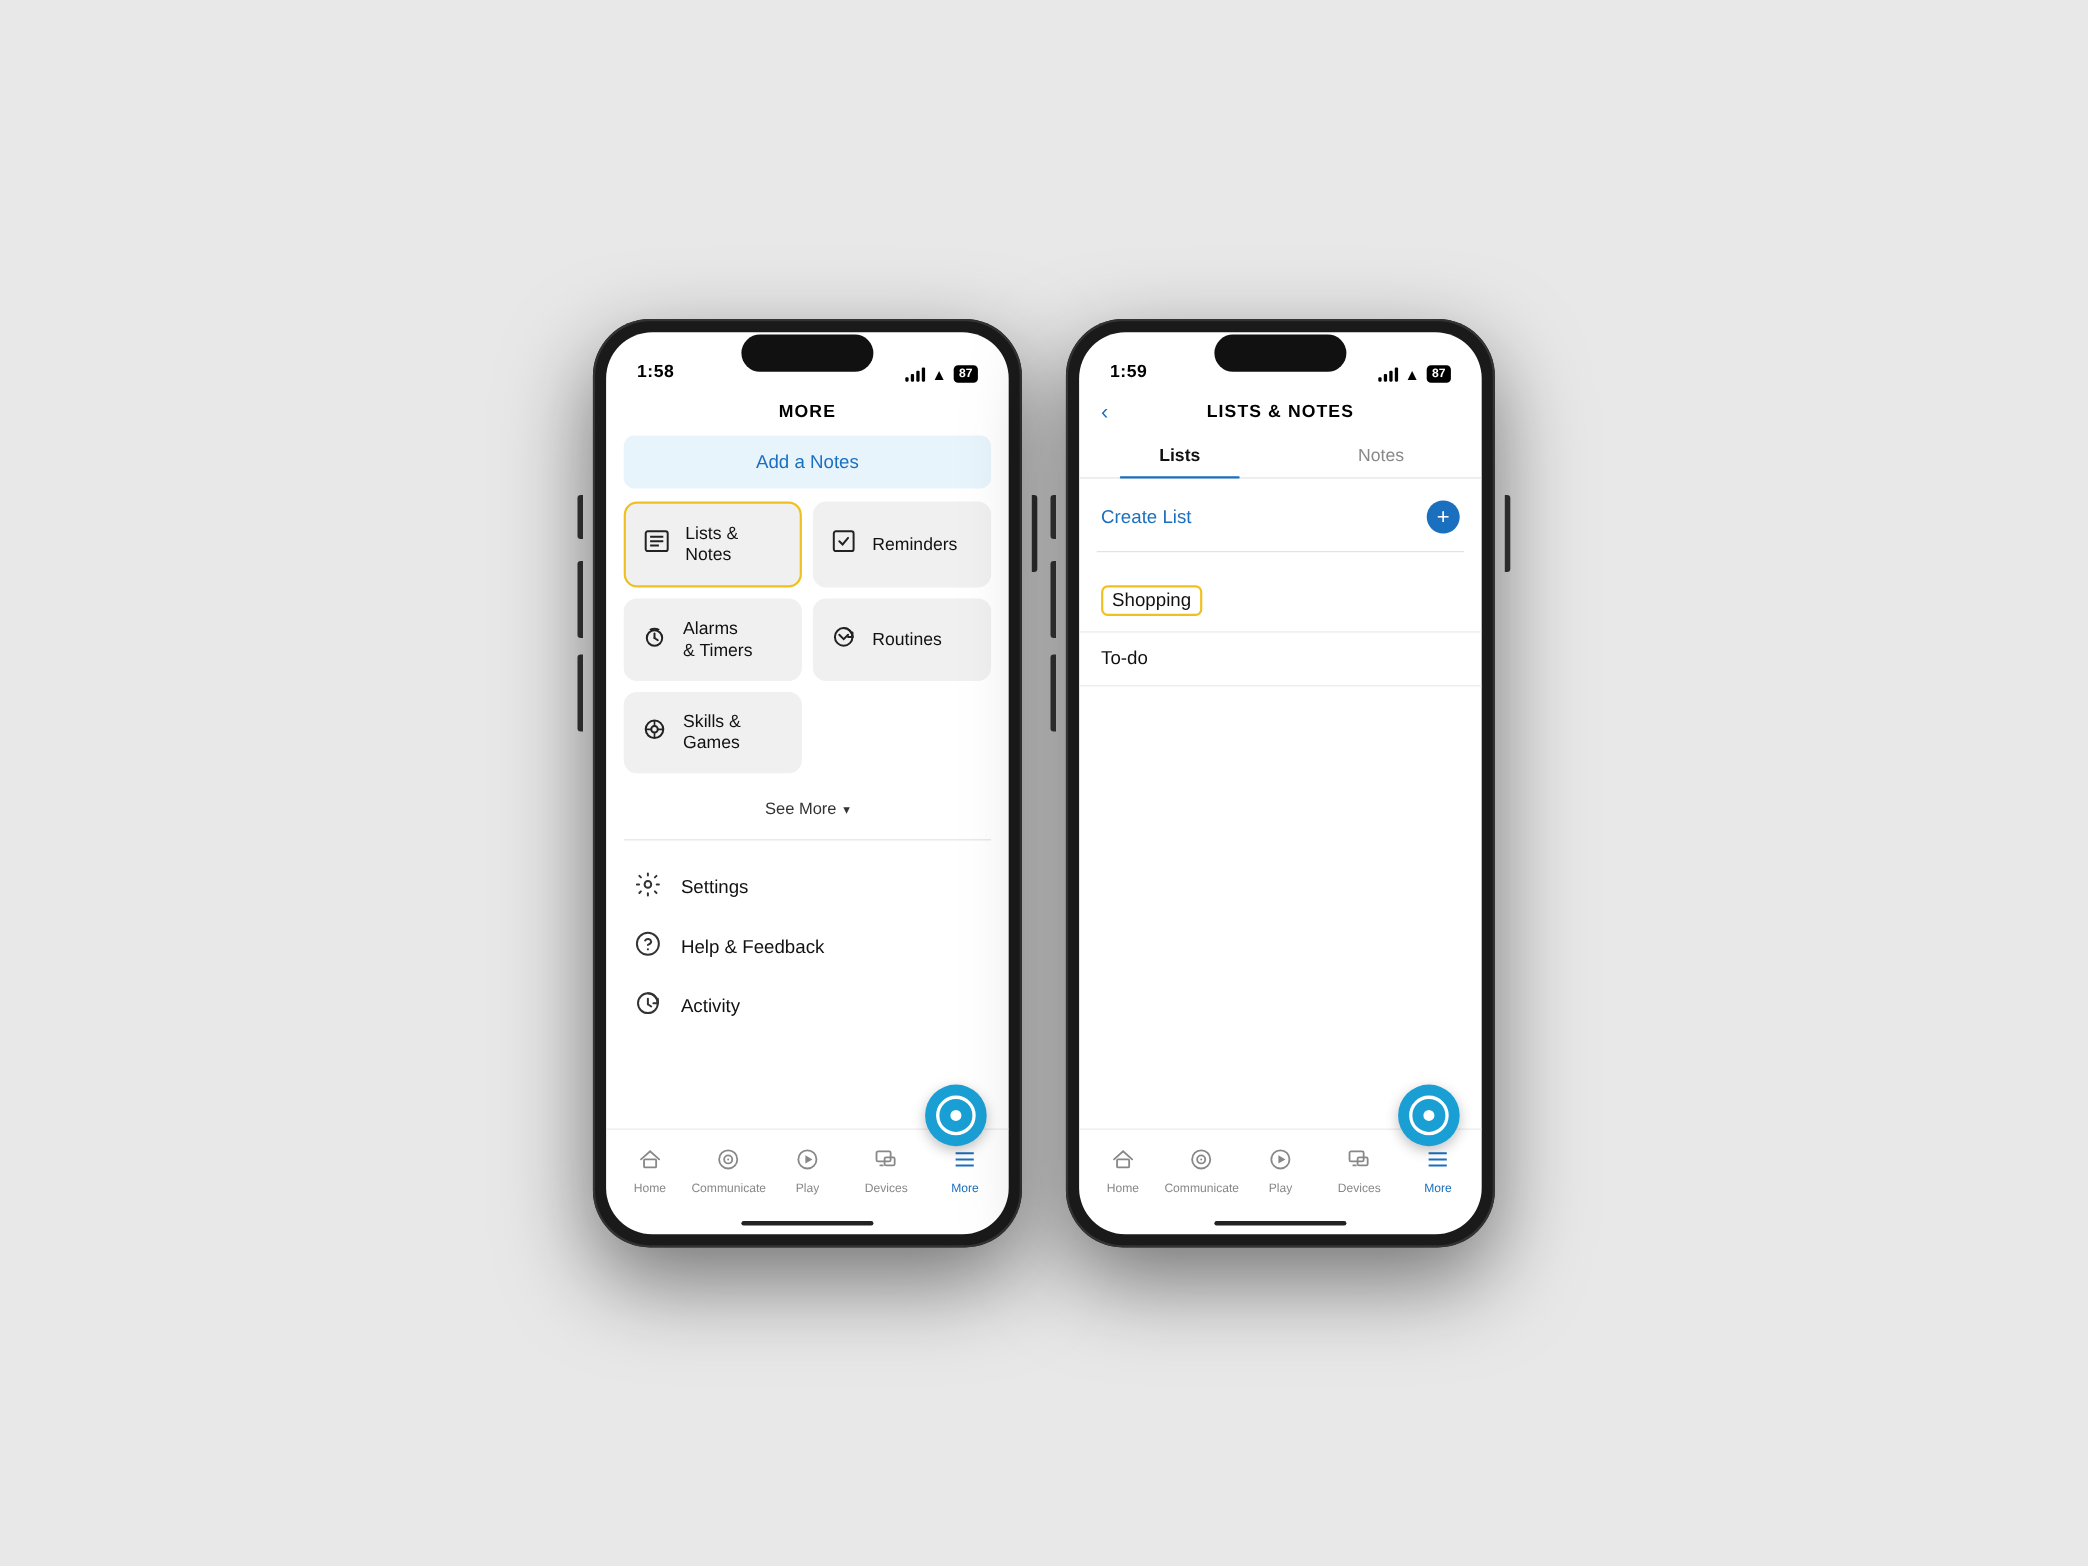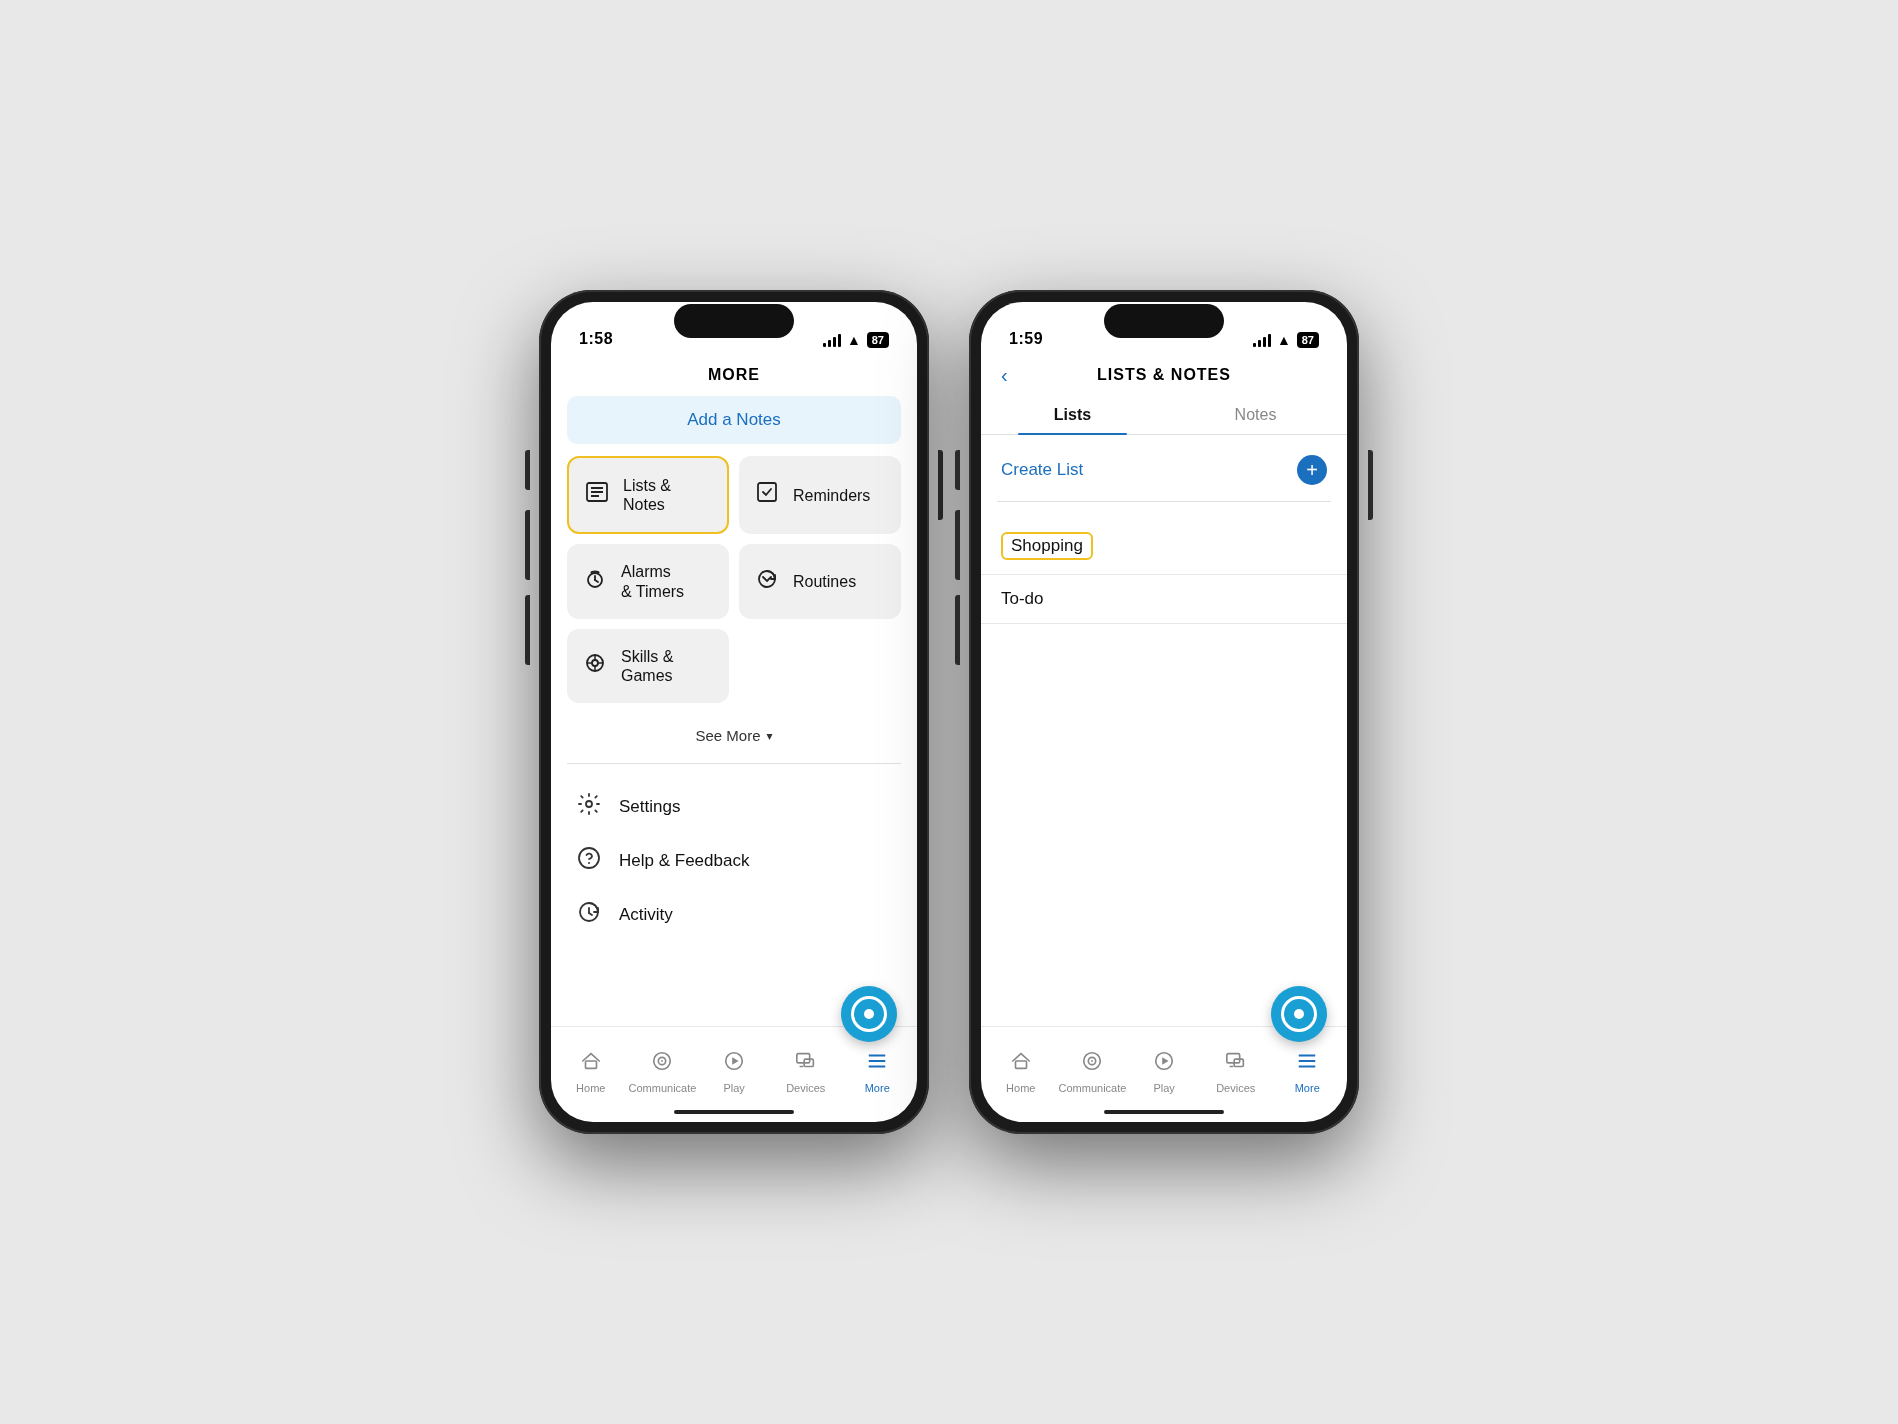--- a/index.html
+++ b/index.html
@@ -255,21 +255,21 @@
       width: 10px;
       height: 10px;
       background: #fff;
       border-radius: 50%;
     }
 
     
     .bottom-nav {
       height: 76px;
       display: flex;
-      align-items: flex-end;
+      align-items: center;
       border-top: 1px solid #e8e8e8;
       padding: 0 4px;
       flex-shrink: 0;
     }
     .nav-item {
       flex: 1;
       display: flex;
       flex-direction: column;
       align-items: center;
       justify-content: center;

